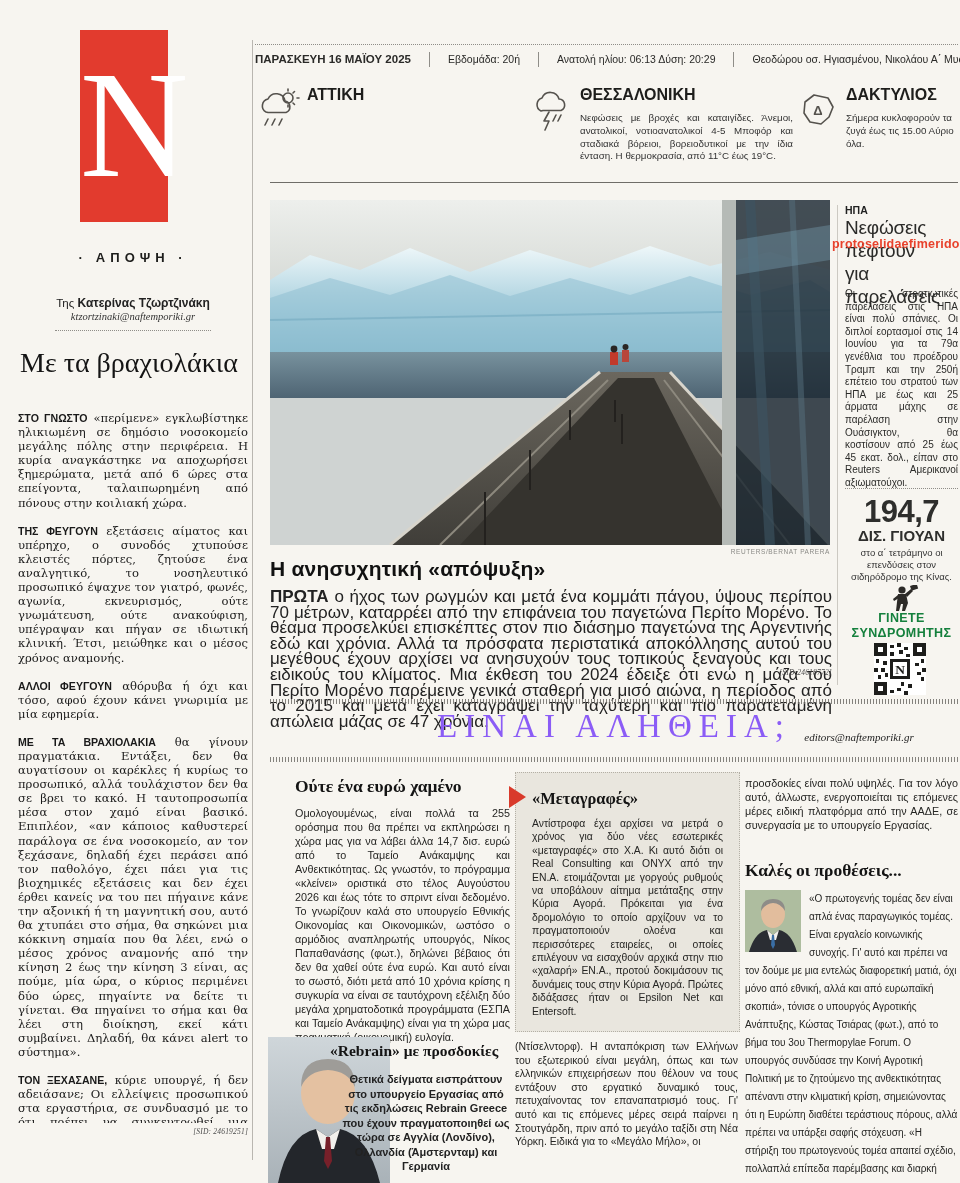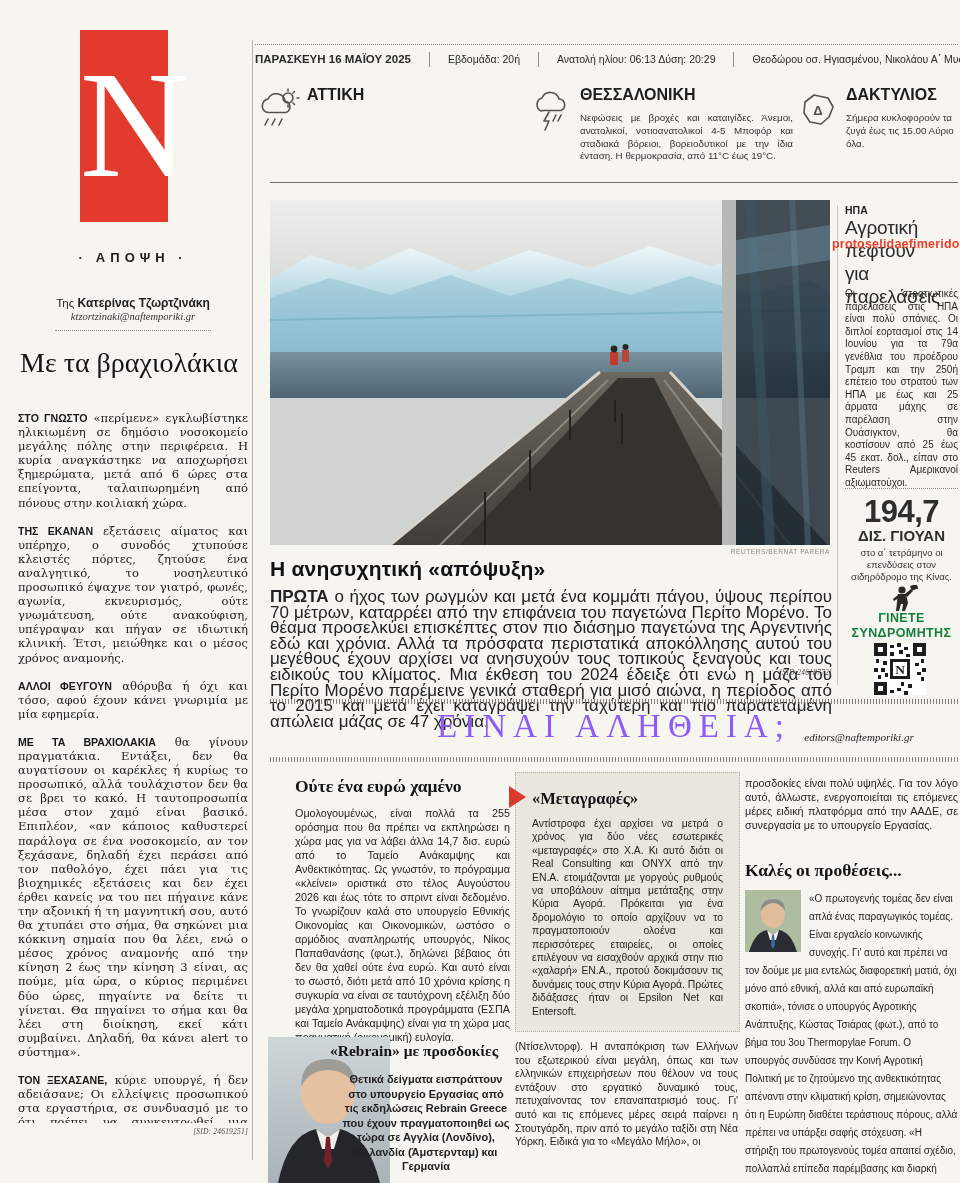--- a/index.html
+++ b/index.html
@@ -128,21 +128,21 @@
 
 <div class="abs byline" style="left:18px;top:296px;width:230px">
   <span>Της </span><b>Κατερίνας Τζωρτζινάκη</b>
 </div>
 <div class="abs byline-mail" style="left:18px;top:311px;width:230px">ktzortzinaki@naftemporiki.gr</div>
 <div class="abs dotline" style="left:55px;top:330px;width:156px"></div>
 <div class="abs op-title" style="left:8px;top:348px;width:242px">Με τα βραχιολάκια</div>
 
 <div class="abs op-body" style="left:18px;top:397px;width:230px;height:726px;overflow:hidden">
   <p><span class="lead">ΣΤΟ ΓΝΩΣΤΟ</span><span> «περίμενε» εγκλωβίστηκε ηλικιωμένη σε δημόσιο νοσοκομείο μεγάλης πόλης στην περιφέρεια. Η κυρία αναγκάστηκε να αποχωρήσει ξημερώματα, μετά από 6 ώρες στα επείγοντα, ταλαιπωρημένη από πόνους στην κοιλιακή χώρα.</span></p>
-  <p><span class="lead">ΤΗΣ ΕΚΑΝΑΝ</span><span> εξετάσεις αίματος και υπέρηχο, ο συνοδός χτυπούσε κλειστές πόρτες, ζητούσε ένα αναλγητικό, το νοσηλευτικό προσωπικό έψαχνε τον γιατρό, φωνές, αγωνία, εκνευρισμός, ούτε γνωμάτευση, ούτε ανακούφιση, υπέγραψαν και πήγαν σε ιδιωτική κλινική. Έτσι, μειώθηκε και ο μέσος χρόνος αναμονής.</span></p>
+  <p><span class="lead">ΤΗΣ ΦΕΥΓΟΥΝ</span><span> εξετάσεις αίματος και υπέρηχο, ο συνοδός χτυπούσε κλειστές πόρτες, ζητούσε ένα αναλγητικό, το νοσηλευτικό προσωπικό έψαχνε τον γιατρό, φωνές, αγωνία, εκνευρισμός, ούτε γνωμάτευση, ούτε ανακούφιση, υπέγραψαν και πήγαν σε ιδιωτική κλινική. Έτσι, μειώθηκε και ο μέσος χρόνος αναμονής.</span></p>
   <p><span class="lead">ΑΛΛΟΙ ΦΕΥΓΟΥΝ</span><span> αθόρυβα ή όχι και τόσο, αφού έχουν κάνει γνωριμία με μία εφημερία.</span></p>
   <p><span class="lead">ΜΕ ΤΑ ΒΡΑΧΙΟΛΑΚΙΑ</span><span> θα γίνουν πραγματάκια. Εντάξει, δεν θα αυγατίσουν οι καρέκλες ή κυρίως το προσωπικό, αλλά τουλάχιστον δεν θα σε βρει το κακό. Η ταυτοπροσωπία μέσα στον χαμό είναι βασικό. Επιπλέον, «αν κάποιος καθυστερεί παράλογα σε ένα νοσοκομείο, αν τον ξεχάσανε, δηλαδή έχει περάσει από τον παθολόγο, έχει πάει για τις βιοχημικές εξετάσεις και δεν έχει έρθει κανείς να του πει πήγαινε κάνε την αξονική ή τη μαγνητική σου, αυτό θα χτυπάει στο σήμα, θα σηκώνει μια κόκκινη σημαία που θα λέει, ενώ ο μέσος χρόνος αναμονής από την κίνηση 2 έως την κίνηση 3 είναι, ας πούμε, μία ώρα, ο κύριος περιμένει δύο ώρες, πηγαίντε να δείτε τι γίνεται. Θα πηγαίνει το σήμα και θα λέει στη διοίκηση, εκεί κάτι συμβαίνει. Δηλαδή, θα κάνει alert το σύστημα».</span></p>
   <p><span class="lead">ΤΟΝ ΞΕΧΑΣΑΝΕ,</span><span> κύριε υπουργέ, ή δεν αδειάσανε; Οι ελλείψεις προσωπικού στα εργαστήρια, σε συνδυασμό με το ότι πρέπει να συγκεντρωθεί μια συγκεκριμένη ποσότητα δειγμάτων στους αναλυτές, μπλοκάρουν περαιτέρω το σύστημα και τους χρόνους αναμονής. Για να μην πούμε για μαγνητικούς και αξονικούς τομογράφους, που έχουν θεματάκια. Λύνονται αυτά με βραχιολάκια;</span></p>
 
 </div>
 <div class="abs sid" style="left:18px;top:1127px;width:230px">[SID: 24619251]</div>
 
 <div class="abs photo-frame" style="left:270px;top:200px;width:560px;height:345px;background:#cfd3d2">
   <svg width="560" height="345" viewBox="0 0 560 345">
     <defs>
@@ -197,21 +197,21 @@
 
 <div class="abs g-head" style="left:270px;top:557px;width:560px">Η ανησυχητική «απόψυξη»</div>
 <div class="abs g-body" style="left:270px;top:589px;width:562px">
   <span class="lead">ΠΡΩΤΑ</span><span> ο ήχος των ρωγμών και μετά ένα κομμάτι πάγου, ύψους περίπου 70 μέτρων, καταρρέει από την επιφάνεια του παγετώνα Περίτο Μορένο. Το θέαμα προσελκύει επισκέπτες στον πιο διάσημο παγετώνα της Αργεντινής εδώ και χρόνια. Αλλά τα πρόσφατα περιστατικά αποκόλλησης αυτού του μεγέθους έχουν αρχίσει να ανησυχούν τους τοπικούς ξεναγούς και τους ειδικούς του κλίματος. Μια έκθεση του 2024 έδειξε ότι ενώ η μάζα του Περίτο Μορένο παρέμεινε γενικά σταθερή για μισό αιώνα, η περίοδος από το 2015 και μετά έχει καταγράψει την ταχύτερη και πιο παρατεταμένη απώλεια μάζας σε 47 χρόνια.</span>
 </div>
 <div class="abs sid" style="left:270px;top:668px;width:562px">[SID:24618772]</div>
 
 <div class="abs vline" style="left:837px;top:205px;height:480px;background:#ccc9c2"></div>
 <div class="abs kicker" style="left:845px;top:204px;width:113px">ΗΠΑ</div>
 <div class="abs usa-title" style="left:845px;top:216px;width:115px">
-  <div>Αγροτική</div>
+  <div>Νεφώσεις</div>
   <div>πέφτουν</div>
   <div>για παρελάσεις</div>
 </div>
 <div class="abs watermark" style="left:832px;top:237px">protoselidaefimeridon.gr</div>
 <div class="abs usa-body" style="left:845px;top:288px;width:113px">Οι στρατιωτικές παρελάσεις στις ΗΠΑ είναι πολύ σπάνιες. Οι διπλοί εορτασμοί στις 14 Ιουνίου για τα 79α γενέθλια του προέδρου Τραμπ και την 250ή επέτειο του στρατού των ΗΠΑ με έως και 25 άρματα μάχης σε παρέλαση στην Ουάσιγκτον, θα κοστίσουν από 25 έως 45 εκατ. δολ., είπαν στο Reuters Αμερικανοί αξιωματούχοι.</div>
 <div class="abs dotline" style="left:845px;top:488px;width:113px"></div>
 
 <div class="abs stat-num" style="left:845px;top:494px;width:113px">194,7</div>
 <div class="abs stat-unit" style="left:845px;top:527px;width:113px">ΔΙΣ. ΓΙΟΥΑΝ</div>
 <div class="abs stat-cap" style="left:843px;top:547px;width:117px">στο α΄ τετράμηνο οι επενδύσεις στον σιδηρόδρομο της Κίνας.</div>

